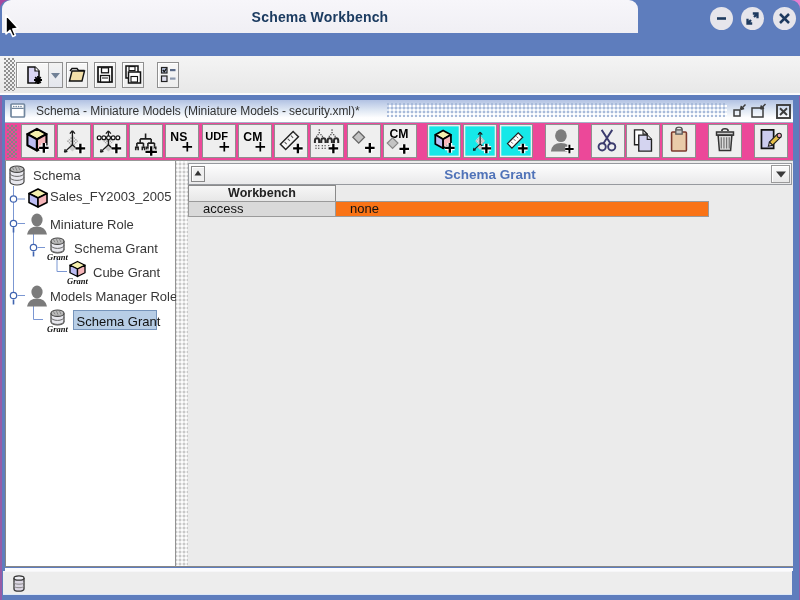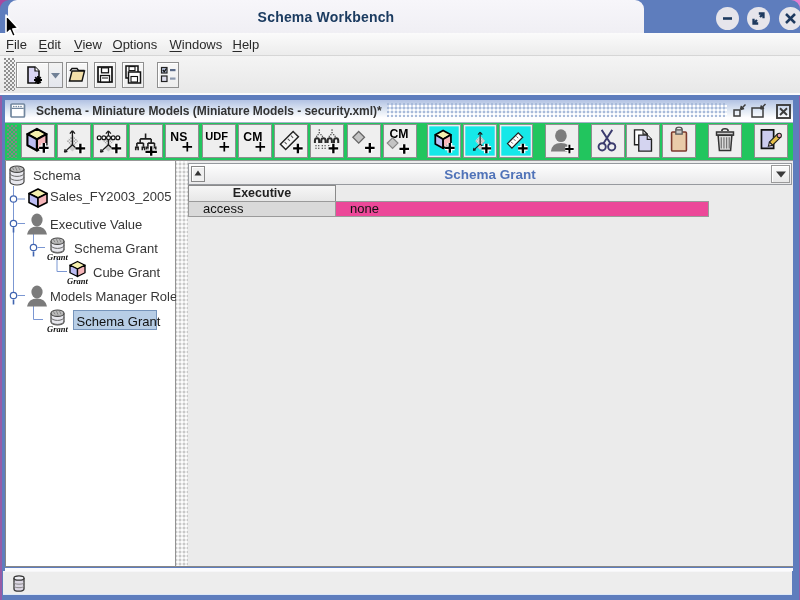--- a/index.html
+++ b/index.html
@@ -1,31 +1,31 @@
 <!DOCTYPE html>
 <html><head><meta charset="utf-8"><style>
 *{margin:0;padding:0;box-sizing:border-box}
 html,body{width:800px;height:600px;overflow:hidden}
 body{background:linear-gradient(90deg,#a8489e,#c95cb4 55%,#e87fd0);font-family:"Liberation Sans",sans-serif;position:relative}
 .abs{position:absolute}
 .win{position:absolute;left:0;top:0;width:800px;height:600px;background:#5e7dbd;border-radius:9px 9px 0 0;overflow:hidden}
-.tbar{position:absolute;left:8px;top:0;width:636px;height:33px;background:linear-gradient(#f7f6fa,#f0eff4);border-radius:9px 9px 0 0}
+.tbar{position:absolute;left:2px;top:0;width:636px;height:33px;background:linear-gradient(#f7f6fa,#f0eff4);border-radius:9px 9px 0 0}
 .ttl{position:absolute;left:0;right:0;top:9px;text-align:center;font-size:14px;font-weight:bold;color:#1b3b60;letter-spacing:0.2px}
 .cbtn{position:absolute;width:23px;height:23px;border-radius:50%;background:#e6e5eb;top:7px}
 .menubar{position:absolute;left:0;top:33px;width:800px;height:23px;background:linear-gradient(#fbfbfb,#ececec);border-bottom:1px solid #d6d6d6}
 .mi{position:absolute;top:4px;font-size:13px;color:#2a2a2a}
 .mi u{text-decoration-thickness:1px;text-underline-offset:2px}
 .toolbar{position:absolute;left:0;top:56px;width:800px;height:39px;background:linear-gradient(#f4f4f4,#e8e8e8);border-bottom:2px solid #fbfbfc}
 .grip{position:absolute;left:4px;top:2px;width:11px;height:33px;background-image:radial-gradient(circle at 1px 1px,#8f8f8f 0.85px,transparent 1.05px),radial-gradient(circle at 3px 3px,#8f8f8f 0.85px,transparent 1.05px);background-size:4px 4px}
 .tbtn{position:absolute;top:6px;height:26px;border:1px solid #8f8f8f;background:linear-gradient(#f7f7f7,#eeeeee);box-shadow:inset 1px 1px 0 #fff}
 .itgrip{position:absolute;left:7px;top:125px;width:10px;height:33px;background-image:radial-gradient(circle at 1px 1px,#858585 0.85px,transparent 1.05px),radial-gradient(circle at 3px 3px,#858585 0.85px,transparent 1.05px);background-size:4px 4px}
 .ititle{position:absolute;left:5px;top:100px;width:788px;height:22px;background:linear-gradient(#b2c2e3,#dde6f3 45%,#fdfdfe 80%,#fff)}
-.ittl{position:absolute;left:31px;top:4px;font-size:12px;letter-spacing:-0.05px;font-weight:bold;color:#333;white-space:nowrap}
+.ittl{position:absolute;left:31px;top:4px;font-size:12px;letter-spacing:-0.05px;font-weight:normal;color:#333;white-space:nowrap}
 .bumps{position:absolute;top:3px;height:16px;background-image:radial-gradient(circle at 1px 1px,#a8bad9 0.8px,transparent 1px),radial-gradient(circle at 3px 3px,#ffffff 0.8px,transparent 1px);background-size:4px 4px}
-.itb{position:absolute;left:5px;top:122px;width:788px;height:39px;background:#22c55e;border-top:1px solid #a6b2c8;border-bottom:1px solid #989898}
+.itb{position:absolute;left:5px;top:122px;width:788px;height:39px;background:#ec4899;border-top:1px solid #a6b2c8;border-bottom:1px solid #989898}
 .ibtn{position:absolute;top:1px;width:34px;height:34px;border:1px solid #8f8f8f;background:#efefef}
 .ibtn svg{position:absolute;left:2px;top:2px;transform:scale(1.06);transform-origin:center}
 .tree{position:absolute;left:5px;top:161px;width:171px;height:406px;background:#fff;border-right:1px solid #939393;border-bottom:1px solid #878787}
 .split{position:absolute;left:176px;top:161px;width:13px;height:406px;background:#ececec;border-bottom:1px solid #878787;background-image:radial-gradient(circle at 1px 1px,#c9c9c9 0.8px,transparent 1px),radial-gradient(circle at 3px 3px,#fdfdfd 0.8px,transparent 1px);background-size:4px 4px;background-position:3px 2px}
 .rpanel{position:absolute;left:188px;top:161px;width:605px;height:406px;background:#ebebeb;border-bottom:1px solid #878787}
 .phead{position:absolute;left:0px;top:2px;width:604px;height:22px;border:1px solid #96999e;background:linear-gradient(#fefefe,#e9e9ea)}
 .ptitle{position:absolute;left:0;right:0;top:3px;text-align:center;font-weight:bold;font-size:13.5px;color:#5073b8}
 .upbtn{position:absolute;left:2px;top:2px;width:14px;height:16px;border:1px solid #888;background:#f0f0f0;box-shadow:inset 1px 1px 0 #fff}
 .dnbtn{position:absolute;left:582px;top:1px;width:19px;height:18px;border:1px solid #9a9a9a;background:linear-gradient(#fcfcfc,#e8e8e8);box-shadow:inset 1px 1px 0 #fff}
 .th{position:absolute;top:24px;height:17px;border:1px solid #8a8a8a;background:linear-gradient(#f6f6f6,#e7e7e7);font-weight:bold;font-size:12.5px;color:#222;text-align:center;line-height:15px}
@@ -49,28 +49,20 @@
             <path d="M13,10 L16.5,6.5 M11.8,6.5 h4.7 v4.7 M10,13 L6.5,16.5 M11.2,16.5 h-4.7 v-4.7"></path>
           </g>
         </svg></div>
 <div class="cbtn" style="left:771px"><svg width="23" height="23">
           <g stroke="#1e3a5f" stroke-width="2.5">
             <line x1="7" y1="7" x2="16" y2="16"></line>
             <line x1="16" y1="7" x2="7" y2="16"></line>
           </g>
         </svg></div>
 </div>
-<div class="menubar">
-<span class="mi" style="left:6px"><u>F</u>ile</span>
-<span class="mi" style="left:38.5px"><u>E</u>dit</span>
-<span class="mi" style="left:74px"><u>V</u>iew</span>
-<span class="mi" style="left:112.5px"><u>O</u>ptions</span>
-<span class="mi" style="left:169.5px"><u>W</u>indows</span>
-<span class="mi" style="left:232.5px"><u>H</u>elp</span>
-</div>
 <div class="toolbar">
 <div class="grip"></div>
 <div class="tbtn" style="left:16px;width:47px">
         <svg width="45" height="24" style="position:absolute;left:0;top:0">
 <path d="M11,4 h7 l4,4 v12 h-11 z" fill="#d9d5f3" stroke="#111" stroke-width="1.6"></path>
 <path d="M18,4 v4 h4" fill="#fff" stroke="#111" stroke-width="1.2"></path>
 <g stroke="#000" stroke-width="1.8">
             <line x1="21" y1="13" x2="21" y2="21"></line>
             <line x1="17" y1="17" x2="25" y2="17"></line>
             <line x1="18.2" y1="14.2" x2="23.8" y2="19.8"></line>
@@ -535,21 +527,21 @@
 <path d="M46,156.2 a6.5,3.2 0 0 0 13,0 M46,160.2 a6.5,3.2 0 0 0 13,0" fill="none" stroke="#666" stroke-width="1"></path>
 <g stroke="#777" stroke-width="0.8">
             <line x1="48" y1="150" x2="50" y2="153.2"></line>
             <line x1="51" y1="149" x2="53" y2="153.7"></line>
             <line x1="54" y1="149" x2="56" y2="153.2"></line>
           </g>
 </g>
 </svg>
 <span class="trow" style="left:28px;top:7px">Schema</span>
 <span class="trow" style="left:45px;top:28px">Sales_FY2003_2005</span>
-<span class="trow" style="left:45px;top:55.5px">Executive Value</span>
+<span class="trow" style="left:45px;top:55.5px">Miniature Role</span>
 <span class="trow" style="left:69px;top:79.5px">Schema Grant</span>
 <span class="trow" style="left:88px;top:103.5px">Cube Grant</span>
 <span class="trow" style="left:45px;top:127.5px">Models Manager Role</span>
 <span class="grant" style="left:42px;top:91px">Grant</span>
 <span class="grant" style="left:62px;top:114.5px">Grant</span>
 <span class="grant" style="left:42px;top:163px">Grant</span>
 <div class="sel">
         <span class="trow" style="left:3px;top:2.5px;color:#111">Schema Grant</span>
       </div>
 </div>
@@ -557,23 +549,23 @@
 <div class="rpanel">
 <div class="phead">
 <div class="upbtn"><svg width="12" height="14">
             <polygon points="6,3.5 9.5,8.5 2.5,8.5" fill="#333"></polygon>
           </svg></div>
 <span class="ptitle">Schema Grant</span>
 <div class="dnbtn"><svg width="17" height="16">
             <polygon points="4,5.5 14,5.5 9,11.5" fill="#3a3a3a"></polygon>
           </svg></div>
 </div>
-<div class="th" style="left:0px;width:148px">Executive</div>
+<div class="th" style="left:0px;width:148px">Workbench</div>
 <div class="td" style="left:0px;width:148px;background:#d9d9d9">access</div>
-<div class="td" style="left:147px;width:374px;background:#ec4899">none</div>
+<div class="td" style="left:147px;width:374px;background:#f97316">none</div>
 </div>
 <div class="wstrip"></div>
 <div class="statusbar">
 <svg width="16" height="20" style="position:absolute;left:8px;top:1px">
 <path d="M3,5 v11 a5,2.2 0 0 0 10,0 v-11" fill="#dcd7e4" stroke="#333" stroke-width="1.3"></path>
 <ellipse cx="8" cy="5" rx="5" ry="2.2" fill="#efeff4" stroke="#333" stroke-width="1.3"></ellipse>
 <path d="M3,9 a5,2.2 0 0 0 10,0 M3,12.5 a5,2.2 0 0 0 10,0" fill="none" stroke="#888" stroke-width="1"></path>
 </svg>
 </div>
 </div>

